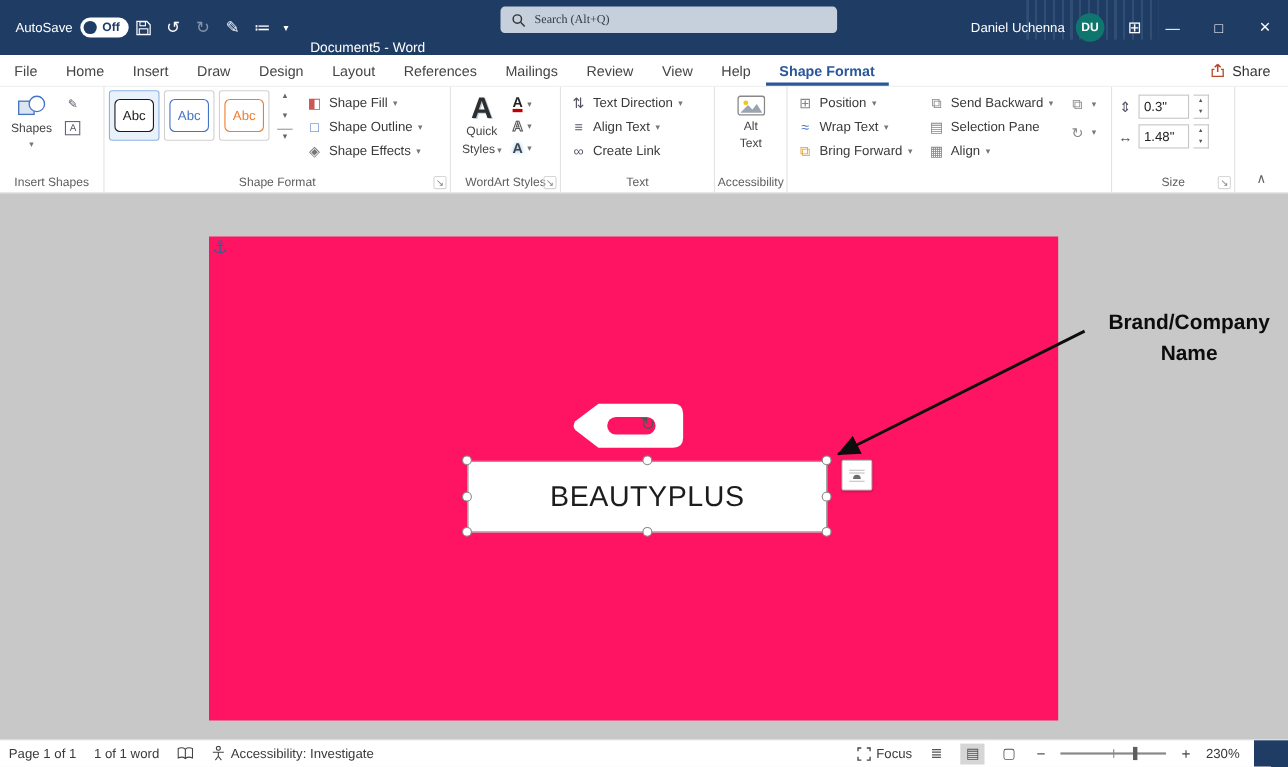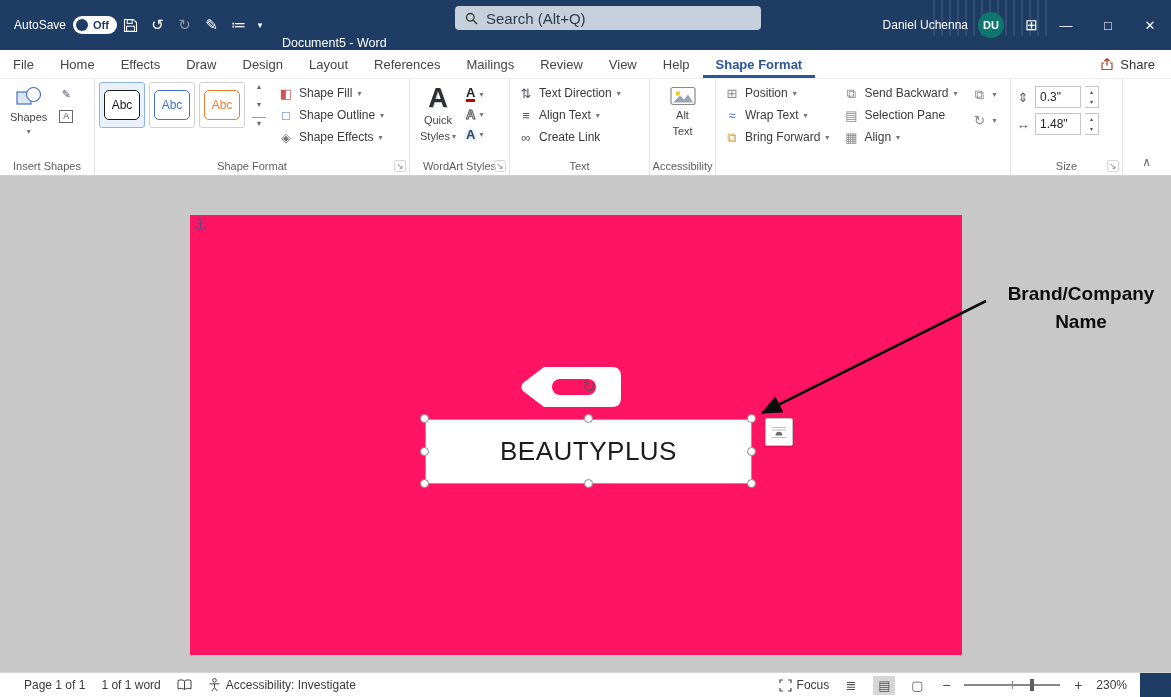--- a/index.html
+++ b/index.html
@@ -10,21 +10,21 @@
   .titlebar{flex:0 0 36px;background:var(--titlebar-blue,#1e3c64);display:flex;align-items:center;color:#fff;font-size:12px;position:relative;}
   .stripes{position:absolute;right:118px;top:0;width:120px;height:36px;background:repeating-linear-gradient(90deg,rgba(255,255,255,.09) 0 2px,transparent 2px 8px);}
   .autosave{display:flex;align-items:center;gap:7px;margin-left:14px;z-index:1;}
   .as-pill{background:#fff;border-radius:10px;height:18px;display:flex;align-items:center;gap:5px;padding:0 8px 0 3px;color:var(--titlebar-blue,#1e3c64);font-size:11px;font-weight:700;cursor:pointer;}
   .as-dot{width:12px;height:12px;border-radius:50%;background:var(--titlebar-blue,#1e3c64);}
   .tb-icon{width:27px;height:28px;display:flex;align-items:center;justify-content:center;font-size:15px;color:#fff;cursor:pointer;z-index:1;}
   .tb-icon.dim{opacity:.45;}
   .tb-caret{font-size:9px;width:16px;}
   .doc-title{margin-left:14px;font-size:12.5px;white-space:nowrap;z-index:1;margin-top:36px;}
   .searchbox{position:absolute;left:455px;top:6px;width:306px;height:24px;background:#c6d0dc;border-radius:4px;display:flex;align-items:center;gap:8px;padding:0 10px;z-index:2;}
-  .searchbox input{flex:1;border:none;background:transparent;outline:none;font-size:15px;color:#0c4a6e;font-family:Liberation Sans, sans-serif;}
+  .searchbox input{flex:1;border:none;background:transparent;outline:none;font-size:11px;color:#0c4a6e;font-family:Liberation Serif, serif;}
   .searchbox input::placeholder{color:#2f3b4a;}
   .tb-right{margin-left:auto;display:flex;align-items:center;height:36px;z-index:1;}
   .user-name{font-size:12px;margin-right:10px;white-space:nowrap;}
   .avatar{width:26px;height:26px;border-radius:50%;background:#0f766e;display:flex;align-items:center;justify-content:center;font-size:11px;font-weight:700;margin-right:14px;cursor:pointer;}
   .winbtn{width:42px;height:36px;display:flex;align-items:center;justify-content:center;font-size:13px;cursor:pointer;}
 
   
   .tabrow{flex:0 0 29px;background:#fff;display:flex;align-items:stretch;font-size:13px;color:#444;border-bottom:1px solid #eee;}
   .tab{display:flex;align-items:center;padding:0 13px;cursor:pointer;white-space:nowrap;}
   .tab.active{color:#2b579a;font-weight:700;box-shadow:inset 0 -3px 0 #2b579a;}
@@ -83,21 +83,21 @@
   .rot-handle{position:absolute;left:579px;top:200px;width:20px;height:20px;display:flex;align-items:center;justify-content:center;color:#555;font-size:16px;background:transparent;cursor:grab;}
   .sel-box{position:absolute;left:425px;top:243px;width:327px;height:65px;background:#fff;border:1px solid #9b9b9b;display:flex;align-items:center;justify-content:center;}
   .shape-text{font-size:26px;color:#1c1c1c;letter-spacing:.5px;}
   .handle{position:absolute;width:9px;height:9px;border-radius:50%;background:#fff;border:1.5px solid #8a8a8a;cursor:pointer;z-index:5;}
   .layout-opt{position:absolute;left:765px;top:242px;width:28px;height:28px;background:#fff;border:1px solid #c2c2c2;border-radius:2px;display:flex;align-items:center;justify-content:center;cursor:pointer;box-shadow:0 1px 2px rgba(0,0,0,.2);z-index:6;}
   .annotation{position:absolute;left:991px;top:104px;width:180px;font-size:19px;font-weight:700;color:#0d0d0d;text-align:center;line-height:1.45;z-index:6;}
   .arrow-overlay{position:absolute;left:0;top:0;pointer-events:none;z-index:6;}
 
   
   .statusbar{flex:0 0 25px;background:#fff;border-top:1px solid #d6d6d6;display:flex;align-items:center;font-size:12px;color:#3b3a39;position:relative;}
-  .sb-left{display:flex;align-items:center;gap:16px;margin-left:24px;}
+  .sb-left{display:flex;align-items:center;gap:16px;margin-left:8px;}
   .sb-item{display:flex;align-items:center;gap:5px;cursor:pointer;white-space:nowrap;}
   .sb-right{margin-left:auto;display:flex;align-items:center;gap:11px;margin-right:44px;}
   .view-ic{width:22px;height:19px;display:flex;align-items:center;justify-content:center;font-size:13px;color:#555;cursor:pointer;}
   .view-ic.active{background:#d6d6d6;}
   .zoom-track{width:96px;height:2px;background:#8a8886;position:relative;cursor:pointer;}
   .zoom-notch{position:absolute;left:50%;top:-3px;width:1px;height:8px;background:#8a8886;}
   .zoom-thumb{position:absolute;left:68%;top:-5px;width:4px;height:12px;background:#605e5c;cursor:grab;}
   .zoom-btn{font-size:14px;color:#444;cursor:pointer;width:14px;text-align:center;}
   .corner-block{position:absolute;right:0;top:0;width:31px;height:24px;background:var(--titlebar-blue,#1e3c64);}
 </style>
@@ -161,21 +161,21 @@
         </span>
       <span class="winbtn close">
           <span>✕</span>
         </span>
     </div>
   </div>
 
   <div class="tabrow">
     <span class="tab">File</span>
     <span class="tab">Home</span>
-    <span class="tab">Effects</span>
+    <span class="tab">Insert</span>
     <span class="tab">Draw</span>
     <span class="tab">Design</span>
     <span class="tab">Layout</span>
     <span class="tab">References</span>
     <span class="tab">Mailings</span>
     <span class="tab">Review</span>
     <span class="tab">View</span>
     <span class="tab">Help</span>
     <span class="tab active">Shape Format</span>
     <span class="share-btn">

